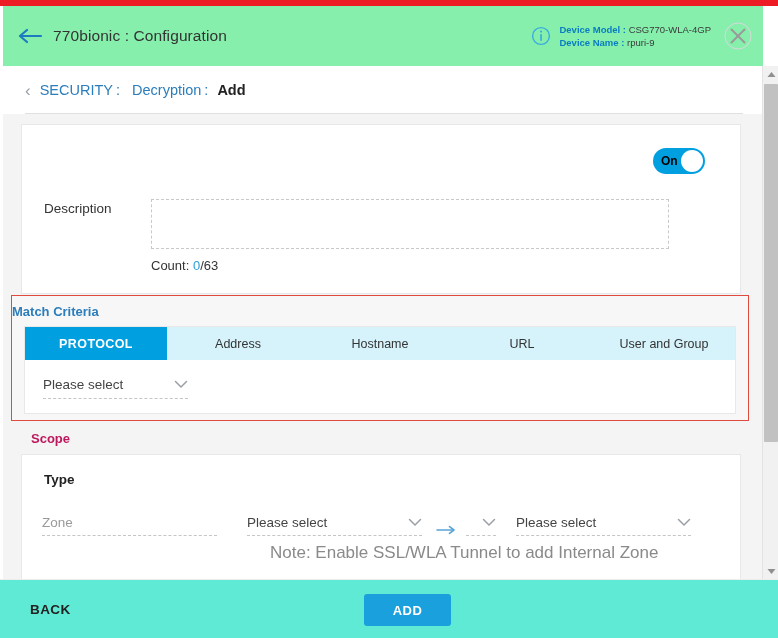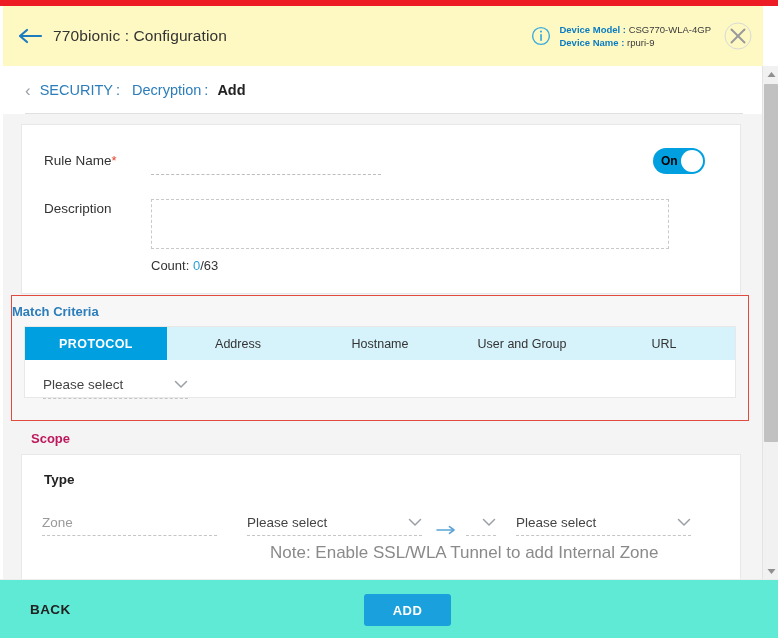--- a/index.html
+++ b/index.html
@@ -20,21 +20,21 @@
   .red-bar {
     position: absolute; top: 0; left: 0;
     width: 778px; height: 6px;
     background: #ed1c24;
   }
 
   
   .header {
     position: absolute; top: 6px; left: 3px;
     width: 760px; height: 60px;
-    background: #fef9c3;
+    background: #86efac;
     display: flex; align-items: center;
   }
   .back-arrow {
     margin-left: 12px; width: 30px; height: 30px;
     display: flex; align-items: center; justify-content: center;
     cursor: pointer;
   }
   .header-title {
     margin-left: 8px;
     font-size: 15.5px; color: #333333;
@@ -156,21 +156,21 @@
     width: 738px; height: 126px;
     border: 1px solid #e04a3f;
     background: #f7f7f7;
   }
   .match-title {
     position: absolute; top: 8px; left: 0;
     font-size: 13px; font-weight: bold; color: #2c7dbb;
   }
   .tab-card {
     position: absolute; top: 30px; left: 12px;
-    width: 712px; height: 72px;
+    width: 712px; height: 88px;
     background: #ffffff; border: 1px solid #e8e8e8;
   }
   .tabs {
     display: flex; height: 33px;
     background: #d6f3fc;
   }
   .tab {
     flex: 1; display: flex; align-items: center; justify-content: center;
     font-size: 12.5px; color: #333333; cursor: pointer;
     height: 33px;
@@ -320,26 +320,20 @@
     <span class="crumb-link">Decryption</span>
     <span class="crumb-sep">:</span>
     <span class="crumb-current">Add</span>
     <div class="crumb-rule"></div>
   </div>
 
   <div class="body-area">
 
     <div class="card form-card">
 
-      <div class="row-rulename">
-        <div class="lbl">
-          <span>Rule Name</span><span class="req-star">*</span>
-        </div>
-        <input class="dashed-input" type="text" value="" style="">
-      </div>
 
       <div class="toggle">
         <span class="toggle-label">On</span>
         <span class="toggle-knob"></span>
       </div>
 
       <div class="row-desc">
         <div class="lbl">Description</div>
         <textarea class="desc-box" style=""></textarea>
       </div>
@@ -350,22 +344,22 @@
     </div>
 
     <div class="match-panel">
       <div class="match-title">Match Criteria</div>
 
       <div class="tab-card">
         <div class="tabs">
           <div class="tab active">PROTOCOL</div>
           <div class="tab">Address</div>
           <div class="tab">Hostname</div>
+          <div class="tab">URL</div>
           <div class="tab">User and Group</div>
-          <div class="tab">URL</div>
         </div>
         <div class="tab-body">
           <div class="select-dashed proto-select">
             <span class="sel-text">Please select</span>
             <span class="chev">
               <svg width="14" height="9" viewBox="0 0 14 9">
                 <path d="M1.5 1.5 L7 7 L12.5 1.5" fill="none" stroke="#9aa0a6" stroke-width="1.5" stroke-linecap="round" stroke-linejoin="round"></path>
               </svg>
             </span>
           </div>

